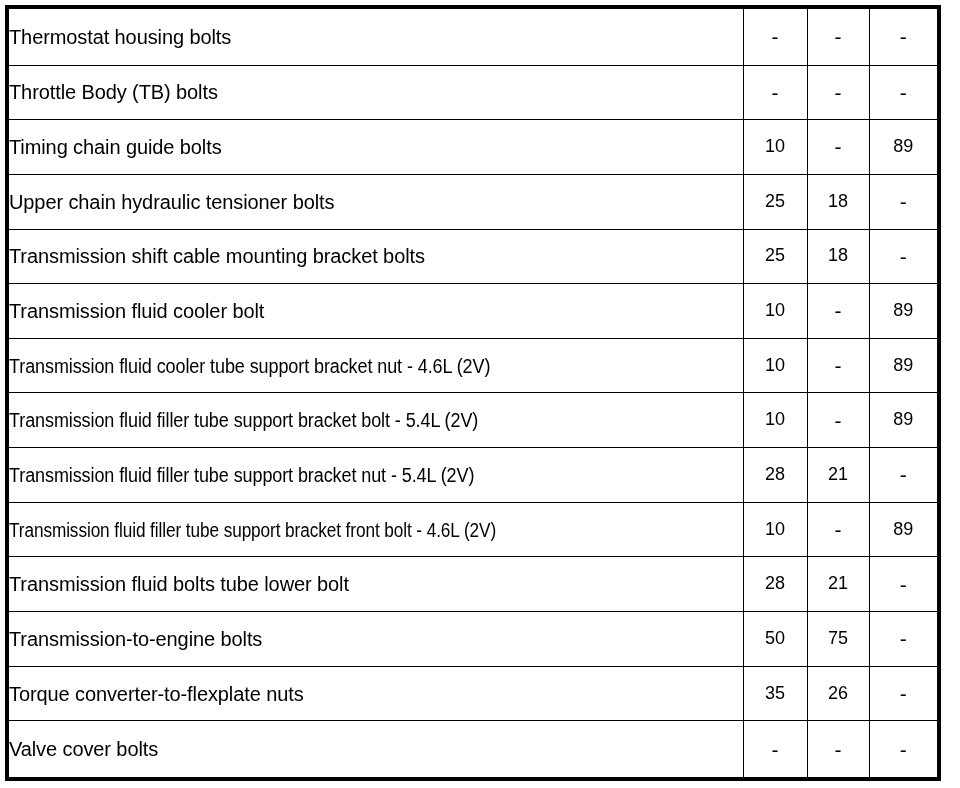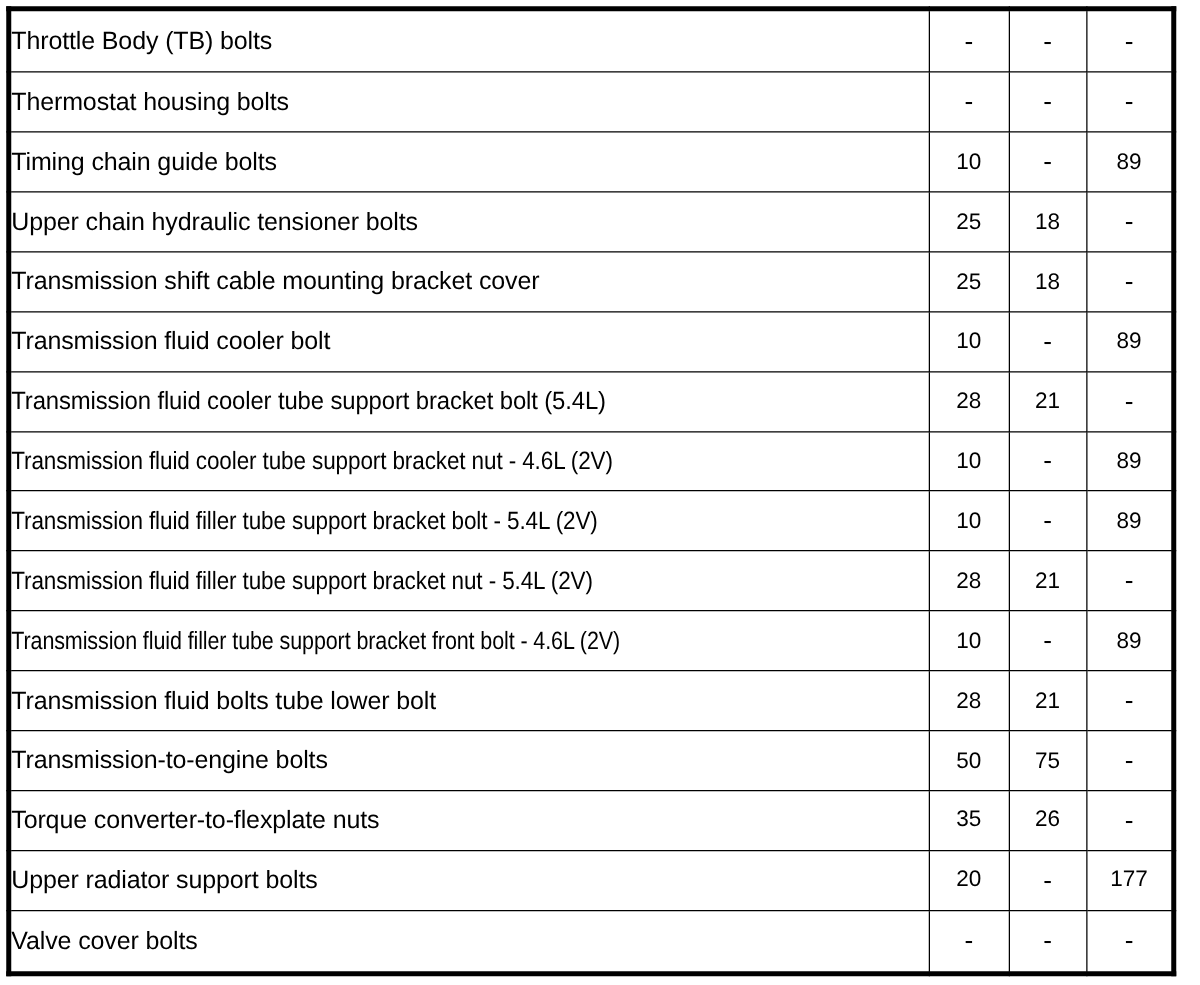--- a/index.html
+++ b/index.html
@@ -79,60 +79,54 @@
 <div id="torque-table-wrap">
   <table class="torque-table">
     <colgroup>
       <col class="c-desc">
       <col class="c-num">
       <col class="c-num2">
       <col class="c-num3">
     </colgroup>
     <tbody id="table-body">
         <tr>
-          <td class="desc"><span class="lbl">Throttle Body (TB) bolts</span></td>
+          <td class="desc"><span class="lbl">Thermostat housing bolts</span></td>
           <td class="num dash">-</td>
           <td class="num dash">-</td>
           <td class="num dash">-</td>
         </tr>
         <tr>
-          <td class="desc"><span class="lbl">Thermostat housing bolts</span></td>
+          <td class="desc"><span class="lbl">Throttle Body (TB) bolts</span></td>
           <td class="num dash">-</td>
           <td class="num dash">-</td>
           <td class="num dash">-</td>
         </tr>
         <tr>
           <td class="desc"><span class="lbl">Timing chain guide bolts</span></td>
           <td class="num">10</td>
           <td class="num dash">-</td>
           <td class="num">89</td>
         </tr>
         <tr>
           <td class="desc"><span class="lbl">Upper chain hydraulic tensioner bolts</span></td>
           <td class="num">25</td>
           <td class="num">18</td>
           <td class="num dash">-</td>
         </tr>
         <tr>
-          <td class="desc"><span class="lbl">Transmission shift cable mounting bracket cover</span></td>
+          <td class="desc"><span class="lbl">Transmission shift cable mounting bracket bolts</span></td>
           <td class="num">25</td>
           <td class="num">18</td>
           <td class="num dash">-</td>
         </tr>
         <tr>
           <td class="desc"><span class="lbl">Transmission fluid cooler bolt</span></td>
           <td class="num">10</td>
           <td class="num dash">-</td>
           <td class="num">89</td>
-        </tr>
-        <tr>
-          <td class="desc squeeze-1"><span class="lbl">Transmission fluid cooler tube support bracket bolt (5.4L)</span></td>
-          <td class="num">28</td>
-          <td class="num">21</td>
-          <td class="num dash">-</td>
         </tr>
         <tr>
           <td class="desc squeeze-2"><span class="lbl">Transmission fluid cooler tube support bracket nut - 4.6L (2V)</span></td>
           <td class="num">10</td>
           <td class="num dash">-</td>
           <td class="num">89</td>
         </tr>
         <tr>
           <td class="desc squeeze-2"><span class="lbl">Transmission fluid filler tube support bracket bolt - 5.4L (2V)</span></td>
           <td class="num">10</td>
@@ -163,26 +157,20 @@
           <td class="num">75</td>
           <td class="num dash">-</td>
         </tr>
         <tr>
           <td class="desc"><span class="lbl">Torque converter-to-flexplate nuts</span></td>
           <td class="num">35</td>
           <td class="num">26</td>
           <td class="num dash">-</td>
         </tr>
         <tr>
-          <td class="desc"><span class="lbl">Upper radiator support bolts</span></td>
-          <td class="num">20</td>
-          <td class="num dash">-</td>
-          <td class="num">177</td>
-        </tr>
-        <tr>
           <td class="desc"><span class="lbl">Valve cover bolts</span></td>
           <td class="num dash">-</td>
           <td class="num dash">-</td>
           <td class="num dash">-</td>
         </tr>
       </tbody>
   </table>
 </div>
 
 </body></html>

